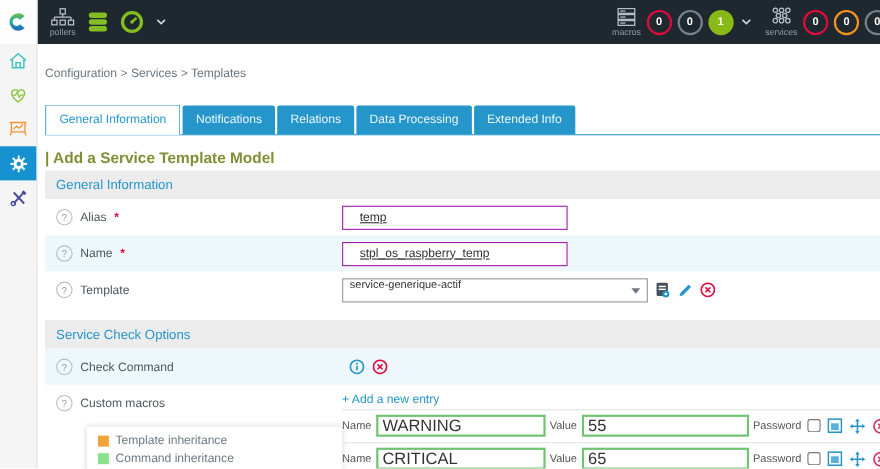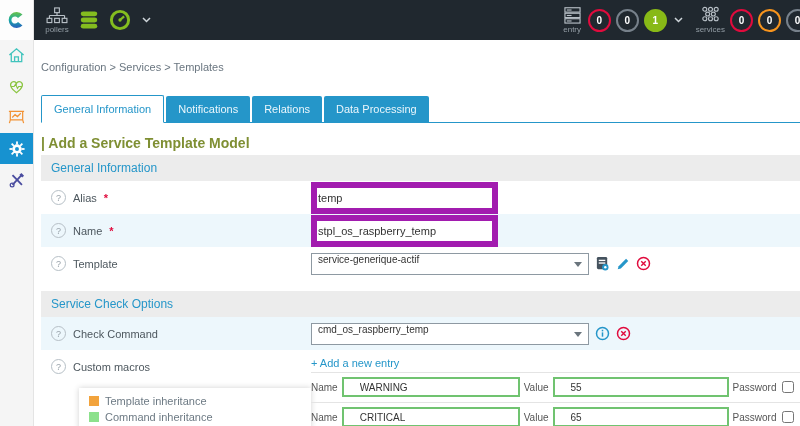--- a/index.html
+++ b/index.html
@@ -48,42 +48,42 @@
   .section-bar.gap{margin-top:11px;}
 
   .frow{display:flex;align-items:center;min-height:33px;padding-left:10px;background:#fff;}
   .frow.alt{background:#edf7fc;}
   .flabel{width:260px;display:flex;align-items:center;gap:7px;font-size:11px;color:#4d575e;flex-shrink:0;}
   .qicon{width:13px;height:13px;border-radius:50%;border:1px solid #b6bfc6;color:#97a1a9;font-size:9px;
          display:flex;align-items:center;justify-content:center;flex:0 0 auto;}
   .req{color:#e00b3d;font-weight:bold;}
   .fcontent{display:flex;align-items:center;flex:1;}
 
-  input.text{width:173px;height:18px;border:6px solid #a21caf;font-size:11px;padding:1px 1px;
-             color:#333;font-family:"Liberation Sans",sans-serif;}
+  input.text{width:173px;height:18px;border:1px solid #a21caf;font-size:11px;padding:1px 15px;
+             color:#333;font-family:"Liberation Sans",sans-serif;text-decoration:underline;}
   .fakeselect{width:252px;height:20px;border:1px solid #8e99a2;font-size:10px;color:#333;
               display:flex;padding:0 18px 0 6px;position:relative;background:#fff;cursor:pointer;}
   .fakeselect .sel-arrow{position:absolute;right:6px;top:8px;width:0;height:0;
               border-left:4px solid transparent;border-right:4px solid transparent;border-top:5px solid #6a757d;}
   .iconbtn{margin-left:6px;display:flex;align-items:center;cursor:pointer;}
 
   
   .frow.macros{align-items:flex-start;padding-top:6px;padding-bottom:2px;}
   .flabel.top{margin-top:3px;}
   .legend-box{margin:14px 0 8px 28px;background:#fff;box-shadow:0 0 6px rgba(0,0,0,.18);
               padding:7px 10px;display:flex;flex-direction:column;gap:4px;}
   .legend-item{display:flex;align-items:center;gap:6px;font-size:11px;color:#6d7a84;}
   .legend-swatch{width:10px;height:10px;flex:0 0 auto;}
   .sw-orange{background:#f2a33c;}
   .sw-green{background:#8ce18c;}
   .macro-col{flex:1;display:flex;flex-direction:column;}
   .add-link{font-size:11px;color:#2596c9;margin:1px 0 3px;cursor:pointer;width:max-content;}
   .macro-row{display:flex;align-items:center;gap:4px;border-top:1px solid #e4e4e4;padding:4px 0 5px;}
   .mlabel{font-size:10px;color:#555;flex:0 0 auto;}
-  input.macro-in{height:16px;border:2px solid #70c370;font-size:10px;padding:0 16px;color:#333;
+  input.macro-in{height:16px;border:2px solid #70c370;font-size:15px;padding:0 4px;color:#333;
                  font-family:"Liberation Sans",sans-serif;}
   input.macro-name{width:142px;}
   input.macro-value{width:140px;}
   input.pw-check{width:12px;height:12px;margin:0 1px 0 2px;}
 
   
   .frow.args{align-items:flex-start;padding-top:5px;min-height:0;padding-bottom:0;}
 </style>
 </head>
 <body>
@@ -182,21 +182,21 @@
           <rect x="3" y="0.8" width="16" height="4.6"></rect>
           <rect x="3" y="6.6" width="16" height="4.6"></rect>
           <rect x="3" y="12.4" width="16" height="4.6"></rect>
         </g>
         <g fill="#b9c1c8">
           <rect x="5" y="2.6" width="5" height="1.2"></rect>
           <rect x="5" y="8.4" width="5" height="1.2"></rect>
           <rect x="5" y="14.2" width="5" height="1.2"></rect>
         </g>
       </svg>
-      <span class="tb-caption">entry</span>
+      <span class="tb-caption">macros</span>
     </div>
     <div class="badge red">0</div>
     <div class="badge gray">0</div>
     <div class="badge green">1</div>
     <svg class="chev" width="9" height="6" viewBox="0 0 9 6">
       <path d="M1 1 L4.5 4.5 L8 1" stroke="#cfd6db" stroke-width="1.5" fill="none"></path>
     </svg>
     <div class="icon-col" style="margin-left:6px;">
       <svg width="21" height="18" viewBox="0 0 22 19">
         <g fill="none" stroke="#b9c1c8" stroke-width="1.2">
@@ -226,20 +226,21 @@
     <span class="crumb">Services</span>
     <span>&gt;</span>
     <span class="crumb">Templates</span>
   </div>
 
   <div class="tabs">
     <div class="tab active">General Information</div>
     <div class="tab">Notifications</div>
     <div class="tab">Relations</div>
     <div class="tab">Data Processing</div>
+    <div class="tab">Extended Info</div>
   </div>
 
   <div class="page-title">| Add a Service Template Model</div>
 
   <div class="form">
 
     <div class="section-bar">General Information</div>
 
     <div class="frow">
       <div class="flabel">
@@ -297,24 +298,20 @@
     </div>
 
     <div class="section-bar gap">Service Check Options</div>
 
     <div class="frow alt">
       <div class="flabel">
         <span class="qicon">?</span>
         <span>Check Command</span>
       </div>
       <div class="fcontent">
-        <div class="fakeselect">
-          <span>cmd_os_raspberry_temp</span>
-          <span class="sel-arrow"></span>
-        </div>
         <span class="iconbtn">
           <svg width="15" height="15" viewBox="0 0 16 16">
             <circle cx="8" cy="8" r="6.4" fill="none" stroke="#2596c9" stroke-width="1.6"></circle>
             <rect x="7.2" y="6.8" width="1.6" height="4.6" fill="#2596c9"></rect>
             <rect x="7.2" y="4" width="1.6" height="1.7" fill="#2596c9"></rect>
           </svg>
         </span>
         <span class="iconbtn">
           <svg width="15" height="15" viewBox="0 0 16 16">
             <circle cx="8" cy="8" r="6.4" fill="none" stroke="#e00b3d" stroke-width="1.6"></circle>

